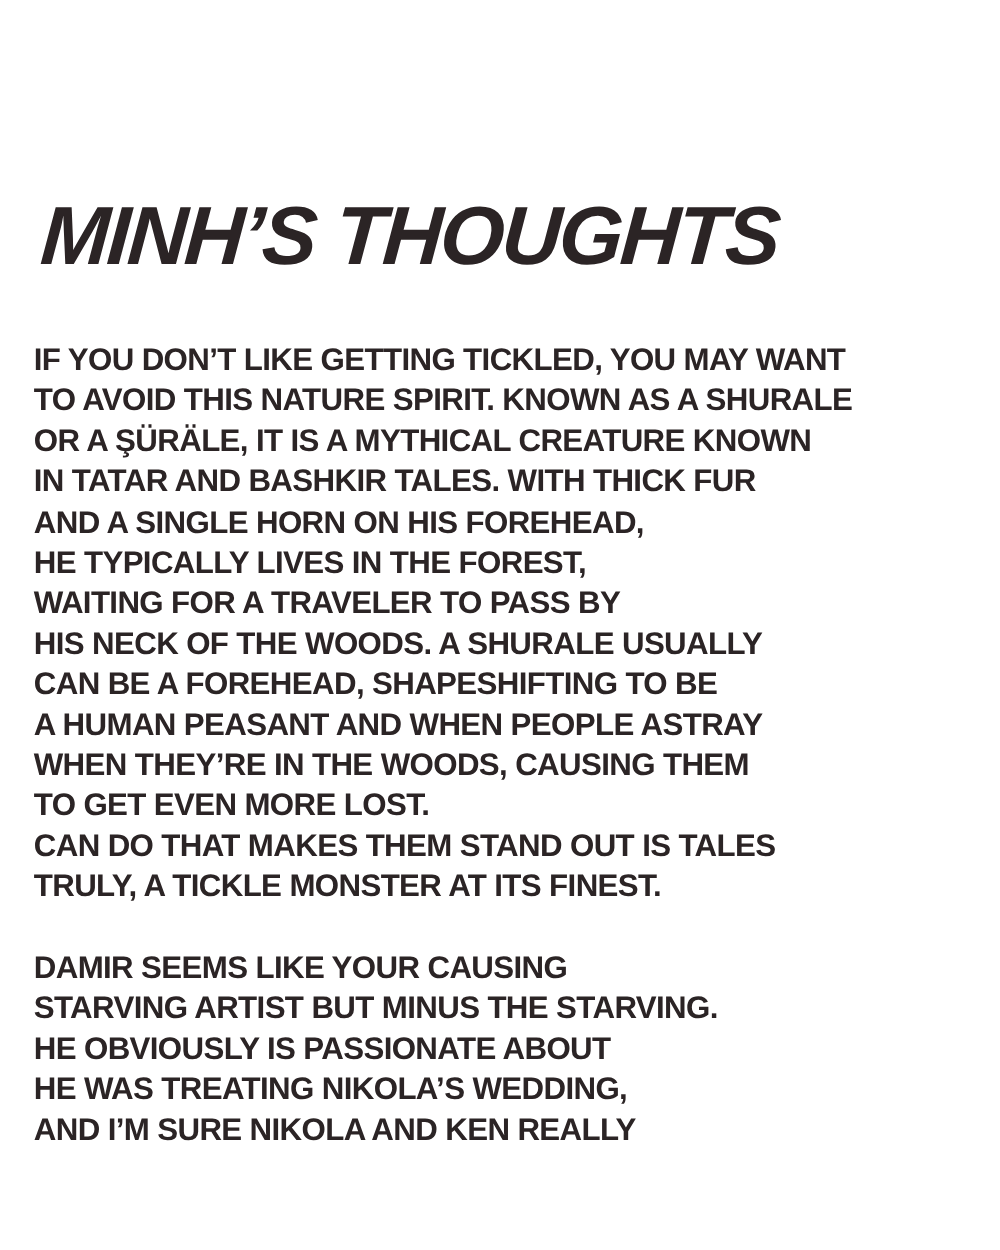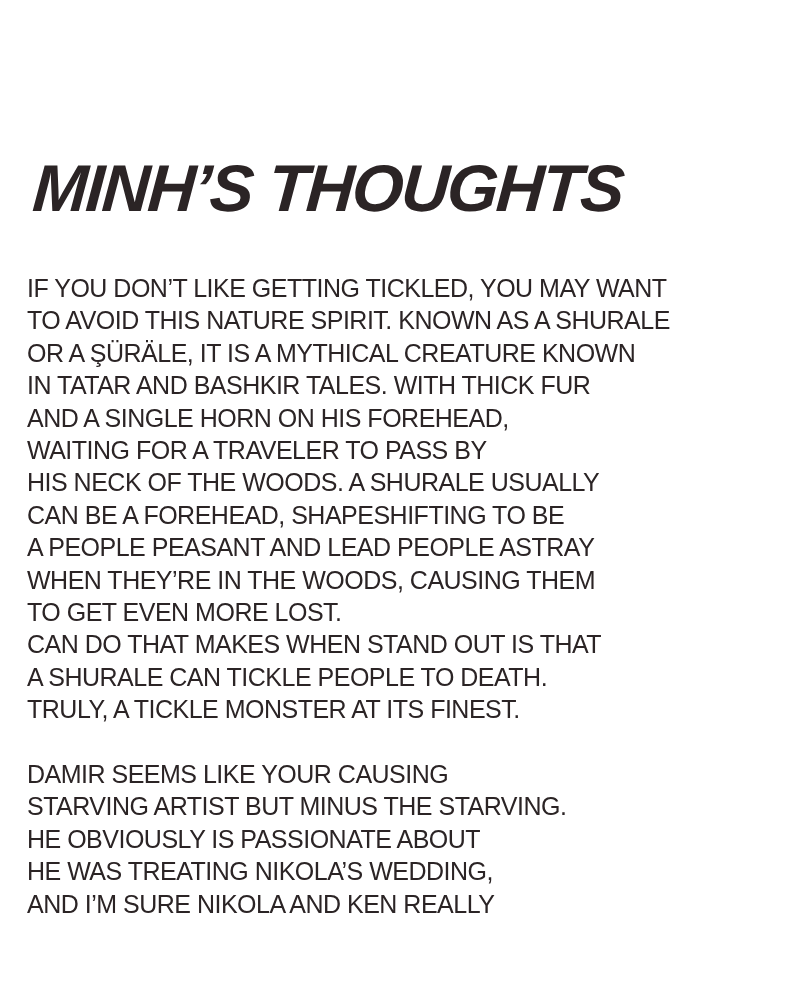--- a/index.html
+++ b/index.html
@@ -34,46 +34,46 @@
     right: 10px;
   }
   .paragraph {
     margin: 0;
   }
   .paragraph + .paragraph {
     margin-top: 32.4px;
   }
   .line {
     font-size: 25px;
-    font-weight: normal;
+    font-weight: bold;
     letter-spacing: -0.5px;
     line-height: 32.4px;
     white-space: nowrap;
   }
 </style>
 </head>
 <body>
 
 <div class="page" style="background: rgb(255, 255, 255); color: rgb(43, 36, 37);">
   <h1 class="page-title">MINH’S THOUGHTS</h1>
   <div class="body-text">
     <div class="paragraph">
         <div class="line">IF YOU DON’T LIKE GETTING TICKLED, YOU MAY WANT</div>
         <div class="line">TO AVOID THIS NATURE SPIRIT. KNOWN AS A SHURALE</div>
         <div class="line">OR A ŞÜRÄLE, IT IS A MYTHICAL CREATURE KNOWN</div>
         <div class="line">IN TATAR AND BASHKIR TALES. WITH THICK FUR</div>
         <div class="line">AND A SINGLE HORN ON HIS FOREHEAD,</div>
+        <div class="line">HE TYPICALLY LIVES IN THE FOREST,</div>
         <div class="line">WAITING FOR A TRAVELER TO PASS BY</div>
         <div class="line">HIS NECK OF THE WOODS. A SHURALE USUALLY</div>
         <div class="line">CAN BE A FOREHEAD, SHAPESHIFTING TO BE</div>
-        <div class="line">A PEOPLE PEASANT AND LEAD PEOPLE ASTRAY</div>
+        <div class="line">A HUMAN PEASANT AND WHEN PEOPLE ASTRAY</div>
         <div class="line">WHEN THEY’RE IN THE WOODS, CAUSING THEM</div>
         <div class="line">TO GET EVEN MORE LOST.</div>
-        <div class="line">CAN DO THAT MAKES WHEN STAND OUT IS THAT</div>
-        <div class="line">A SHURALE CAN TICKLE PEOPLE TO DEATH.</div>
+        <div class="line">CAN DO THAT MAKES THEM STAND OUT IS TALES</div>
         <div class="line">TRULY, A TICKLE MONSTER AT ITS FINEST.</div>
       </div>
     <div class="paragraph">
         <div class="line">DAMIR SEEMS LIKE YOUR CAUSING</div>
         <div class="line">STARVING ARTIST BUT MINUS THE STARVING.</div>
         <div class="line">HE OBVIOUSLY IS PASSIONATE ABOUT</div>
         <div class="line">HE WAS TREATING NIKOLA’S WEDDING,</div>
         <div class="line">AND I’M SURE NIKOLA AND KEN REALLY</div>
       </div>
   </div>

